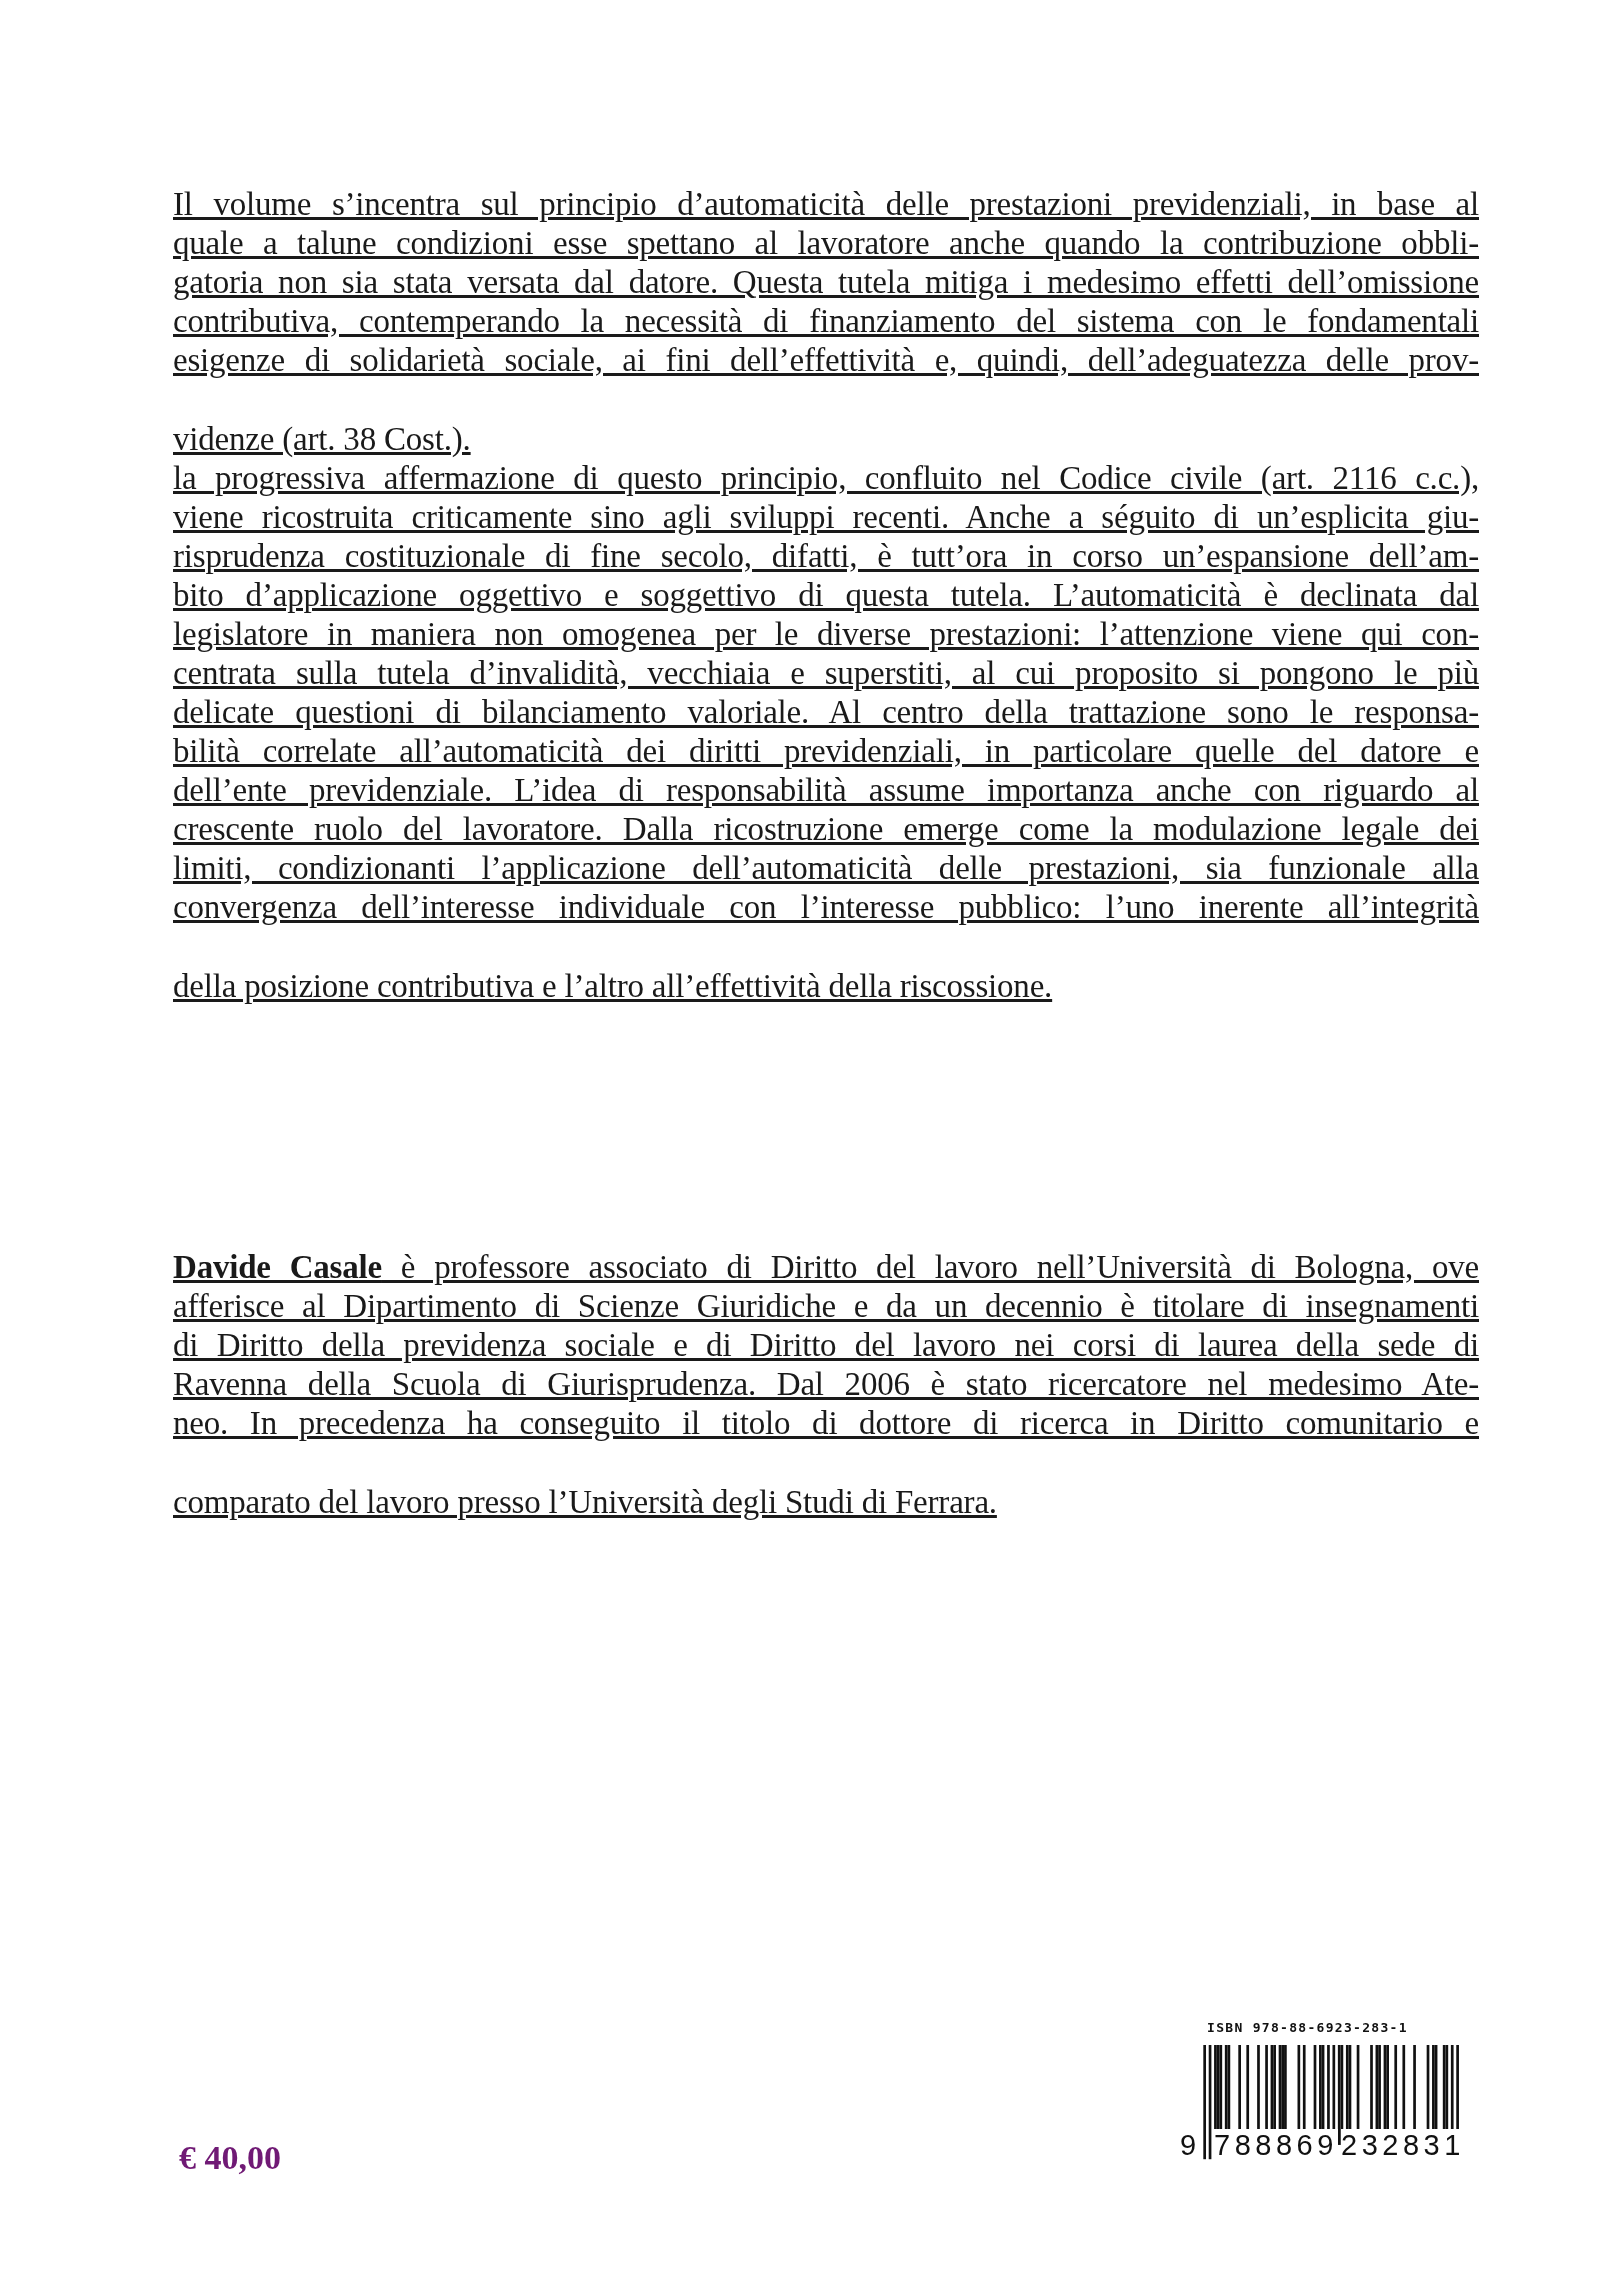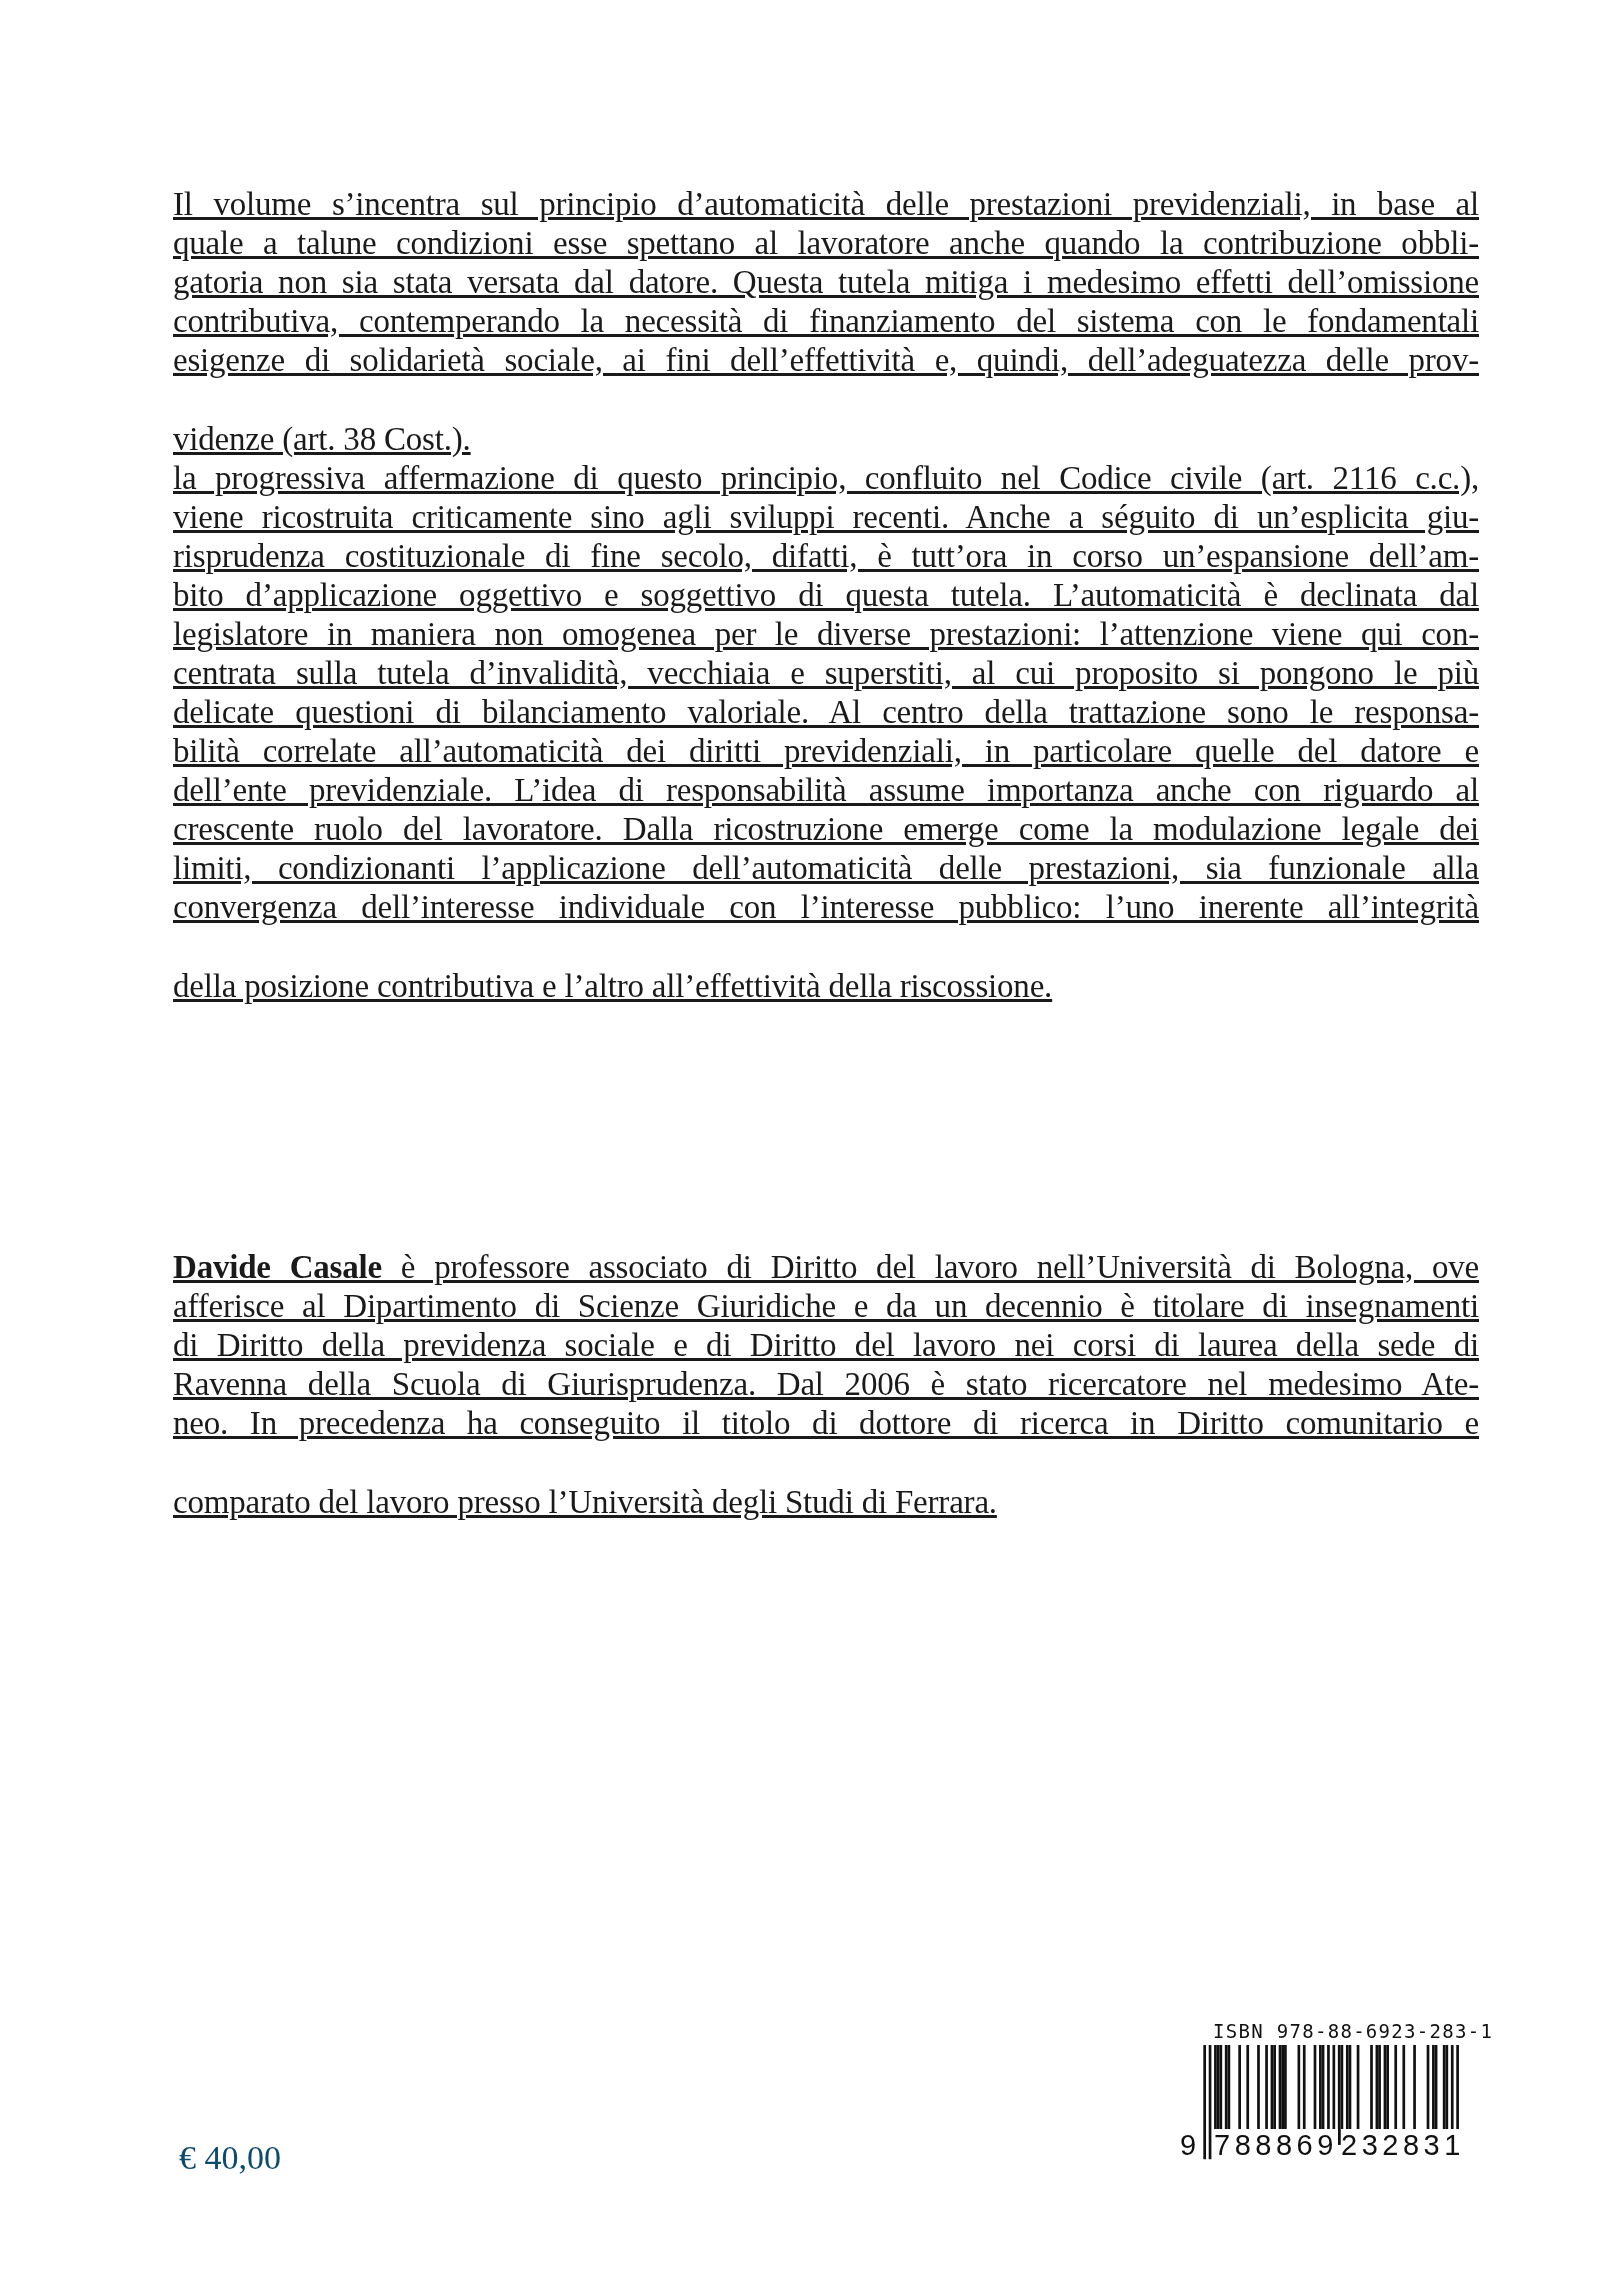--- a/index.html
+++ b/index.html
@@ -3,23 +3,23 @@
 <meta charset="utf-8">
 <style>
   html, body { margin: 0; padding: 0; background: #ffffff; }
   body { width: 1598px; height: 2293px; position: relative; overflow: hidden; color: #1a1a1a; }
   .col { position: absolute; left: 173px; width: 1306px; font-family: "Liberation Serif", "DejaVu Serif", serif; font-size: 33px; line-height: 39px; letter-spacing: -0.2px; text-decoration: underline; }
   .line { display: block; white-space: nowrap; text-align: justify; text-align-last: justify; height: 39px; }
   .line.last { text-align-last: left; margin-top: 40px; }
   #blurb { top: 185px; }
   #bio { top: 1248px; }
   .author-name { font-weight: bold; }
-  #price { position: absolute; left: 179px; top: 2139px; font-family: "Liberation Serif", "DejaVu Serif", serif; font-size: 34px; color: #0c4a6e; }
+  #price { position: absolute; left: 179px; top: 2139px; font-family: "Liberation Serif", "DejaVu Serif", serif; font-size: 34px; color: #701a75; font-weight: bold; }
   #barcode-block { position: absolute; left: 1180px; top: 2020px; width: 296px; height: 152px; }
-  #isbn-label { position: absolute; left: 33px; top: 0; font-family: "DejaVu Sans Mono", "Liberation Mono", monospace; font-size: 19px; letter-spacing: 1.3px; color: #111; white-space: nowrap; }
+  #isbn-label { position: absolute; left: 27px; top: 0; font-family: "DejaVu Sans Mono", "Liberation Mono", monospace; font-size: 13px; letter-spacing: 1.3px; color: #111; white-space: nowrap; font-weight: bold; }
   #bars { position: absolute; left: 0; top: 25px; width: 296px; height: 116px; }
   #ean-digits { position: absolute; left: 0; top: 109px; width: 296px; height: 36px; font-family: "Liberation Sans", "DejaVu Sans", sans-serif; font-size: 29px; color: #111; }
   #ean-digits span { position: absolute; top: 0; background: #fff; letter-spacing: 4.5px; }
 </style>
 </head>
 <body>
 
 <div id="blurb" class="col">
   <span class="line">Il volume s’incentra sul principio d’automaticità delle prestazioni previdenziali, in base al</span>
   <span class="line">quale a talune condizioni esse spettano al lavoratore anche quando la contribuzione obbli-</span>

